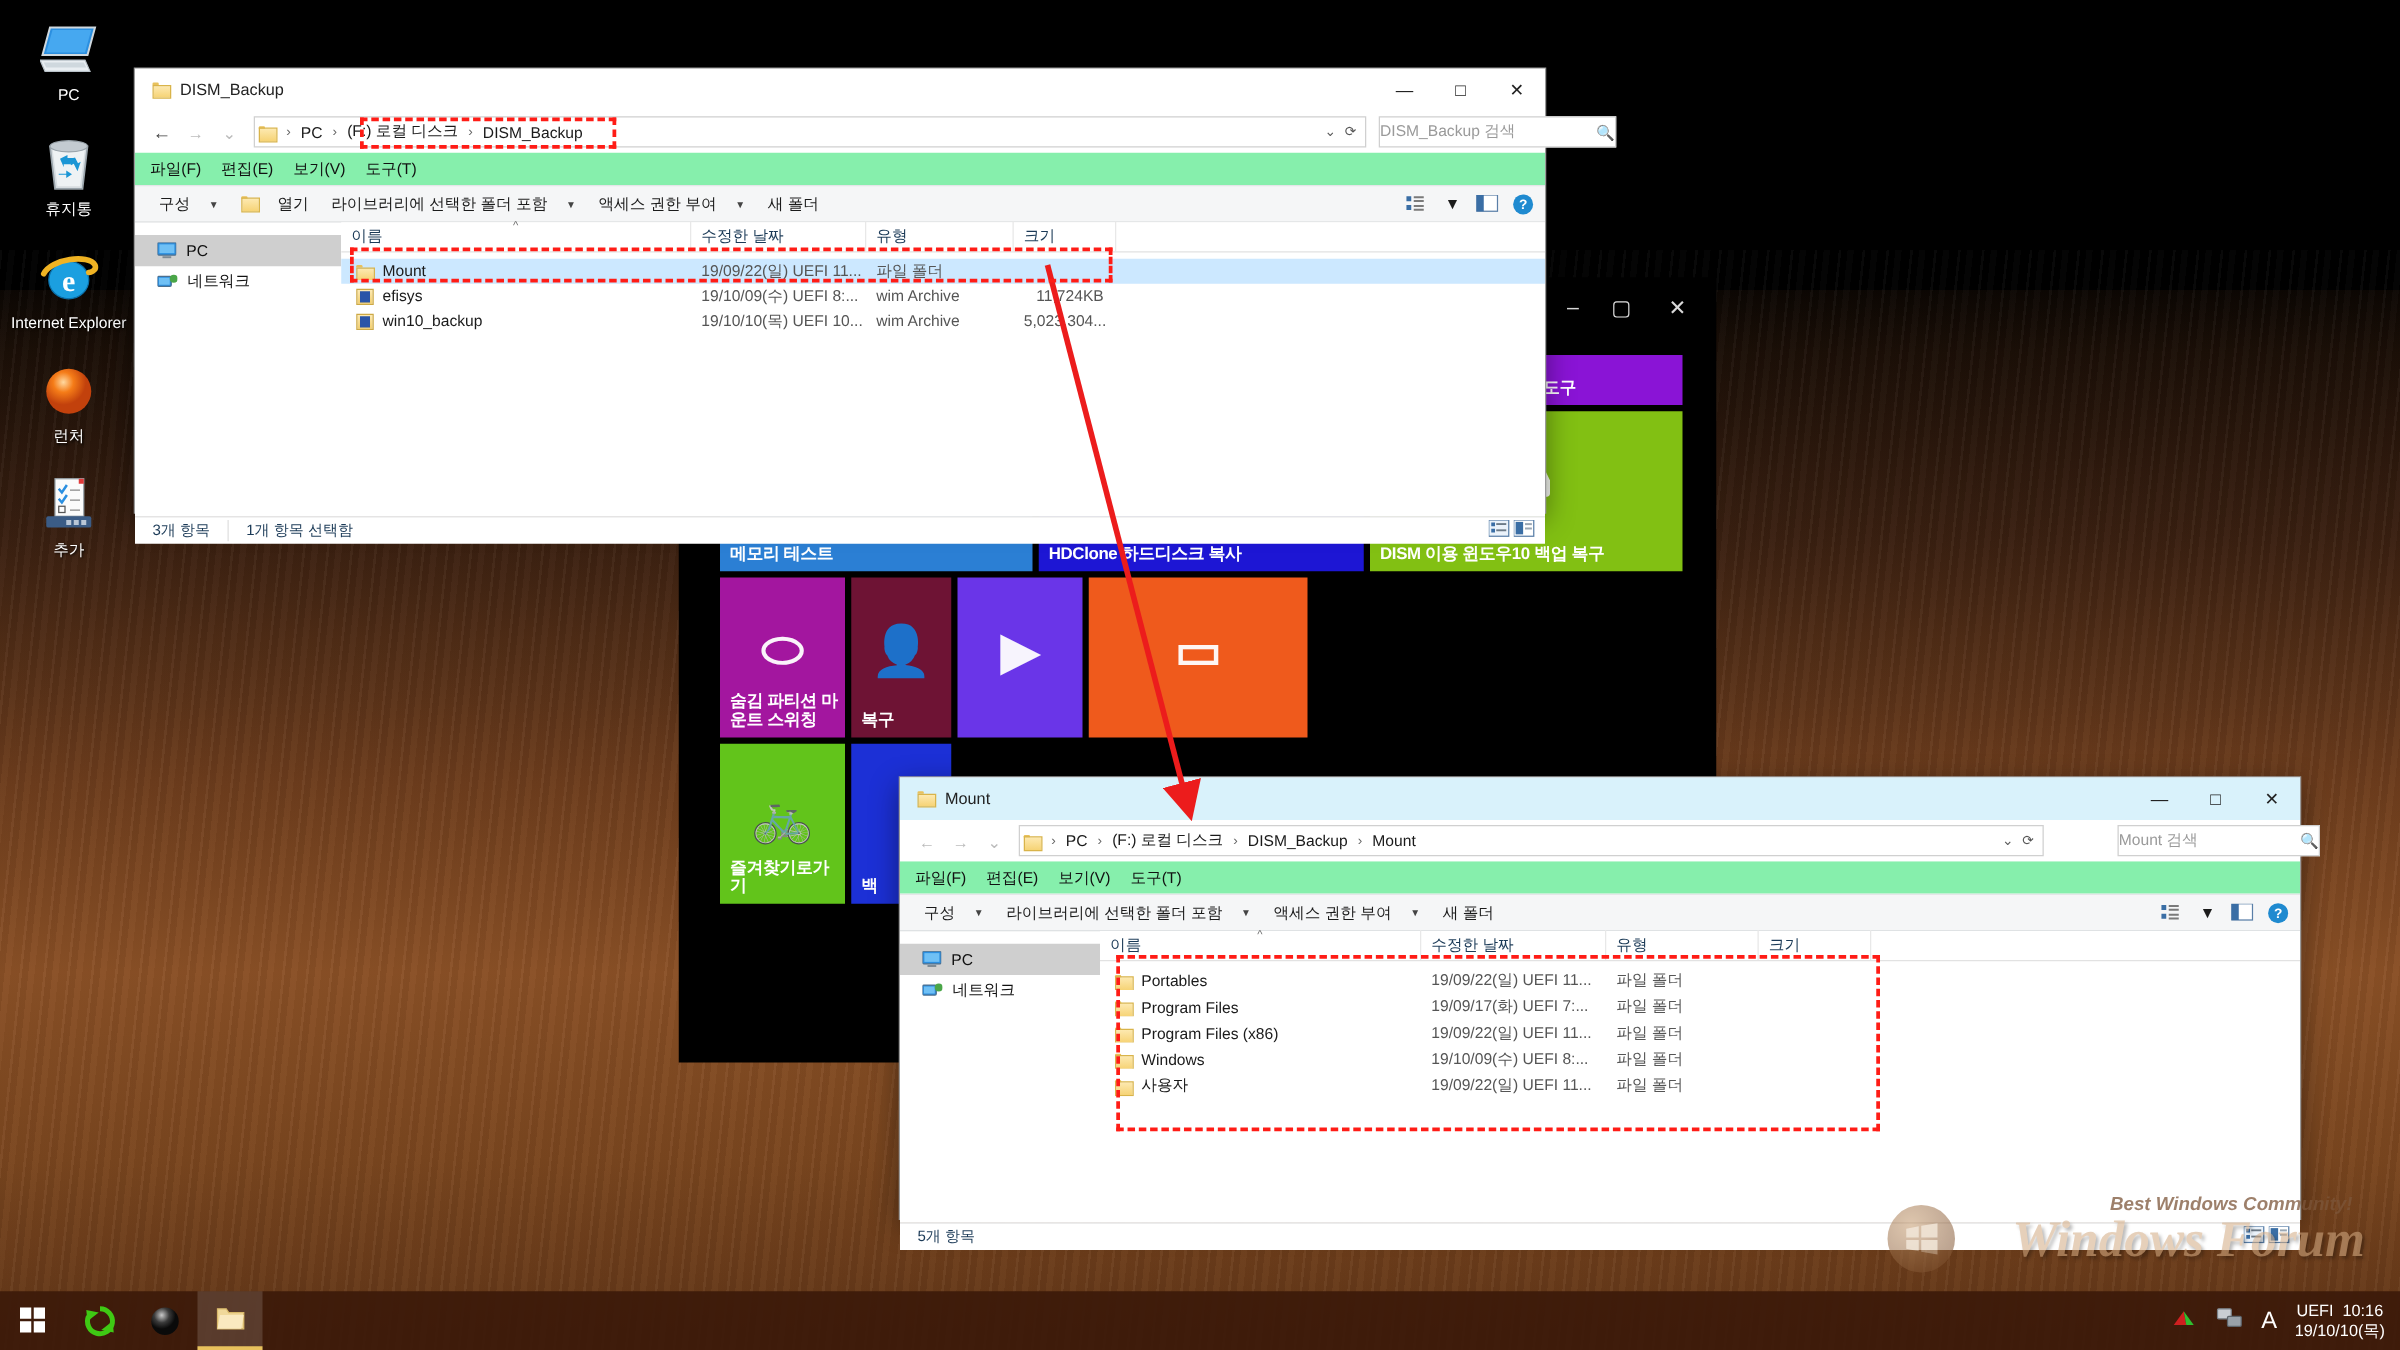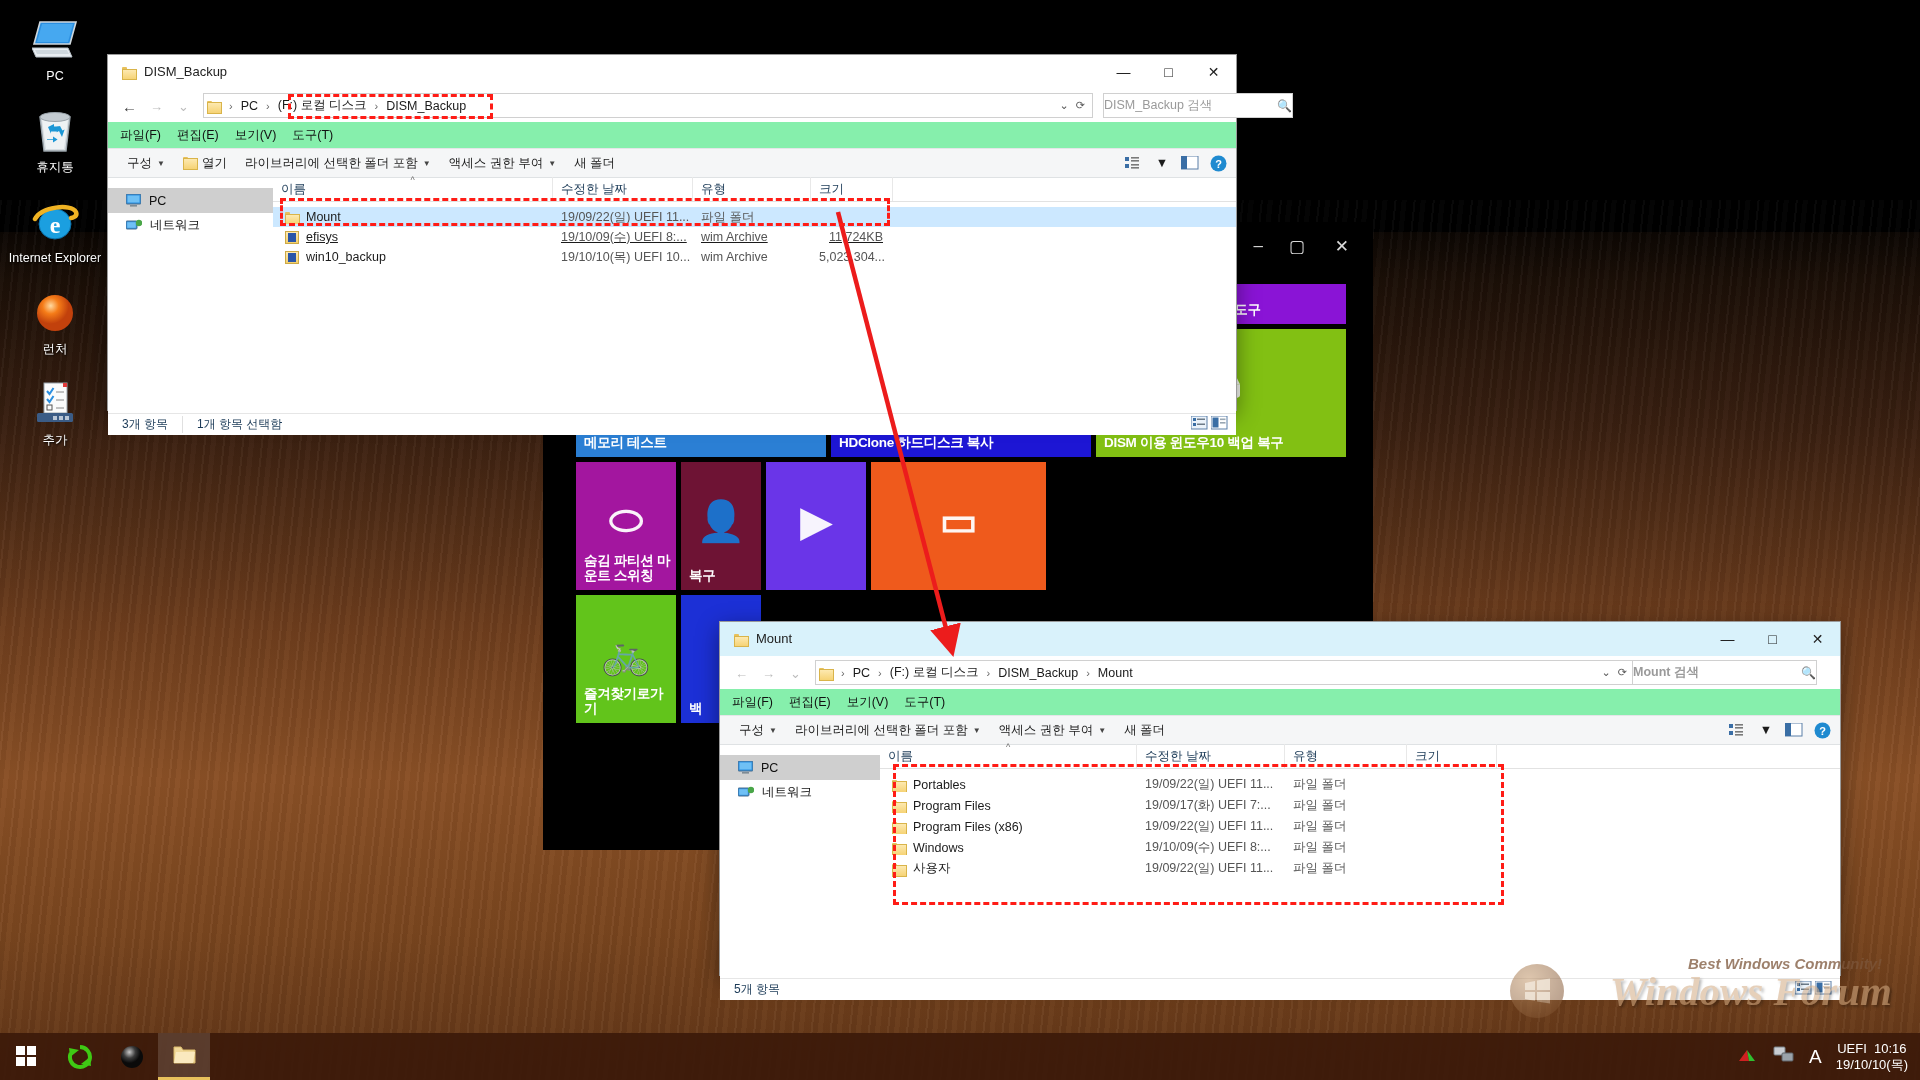--- a/index.html
+++ b/index.html
@@ -88,21 +88,21 @@
   }
   .searchbox .mag{ margin-left:auto; color:#5a5a5a; font-size:12px;}
 
   .menu-row{ height:26px; display:flex; align-items:center; gap:16px; padding-left:12px;
              font-size:12.5px; color:#111; background:#86efac;}
   .menu-row span{ cursor:default;}
 
   .cmd-row{ height:30px; display:flex; align-items:center; gap:0px;
             background:#f5f6f7; border-top:1px solid #e4e6e8; border-bottom:1px solid #dfe2e4;
             font-size:12.5px; color:#1b1b1b; position:relative; padding-left:10px;}
-  .cmd{ padding:0 9px; display:flex; align-items:center; gap:5px; height:30px;}
+  .cmd{ padding:0 9px; display:flex; align-items:center; gap:15px; height:30px;}
   .cmd .car{ font-size:8px; color:#444;}
   .cmd-right{ position:absolute; right:6px; display:flex; align-items:center; gap:4px;}
   .viewicon{ width:24px;height:20px; display:flex;align-items:center;justify-content:center;}
 
   .body-row{ display:flex; background:#fff;}
   .sidebar{ background:#fff; padding-top:10px; }
   .sb-item{ height:25px; display:flex; align-items:center; gap:8px; padding-left:18px; font-size:12.5px; color:#111;}
   .sb-item.sel{ background:#cfcfcf;}
 
   .listpane{ position:relative; background:#fff; flex:1; }
@@ -454,21 +454,21 @@
       <div class="rows" style="margin-top:5px;">
         <div class="row sel" style="height:20px;">
           <div class="cell name" style="width:280px;">
               <span class="folder"></span>
               <span>Mount</span>
             </div>
           <div class="cell date" style="width:140px;">19/09/22(일) UEFI  11...</div>
           <div class="cell type" style="width:118px;">파일 폴더</div>
           <div class="cell size" style="width:82px;"></div>
         </div>
-        <div class="row" style="height:20px;text-decoration:underline;">
+        <div class="row" style="height:20px;">
           <div class="cell name" style="width:280px;">
               <span class="wimicon"></span>
               <span>efisys</span>
             </div>
           <div class="cell date" style="width:140px;">19/10/09(수) UEFI  8:...</div>
           <div class="cell type" style="width:118px;">wim Archive</div>
           <div class="cell size" style="width:82px;">11,724KB</div>
         </div>
         <div class="row" style="height:20px;">
           <div class="cell name" style="width:280px;">
@@ -537,21 +537,21 @@
       <span class="crumb">(F:) 로컬 디스크</span>
       <span class="sep">›</span>
       <span class="crumb">DISM_Backup</span>
       <span class="sep">›</span>
       <span class="crumb">Mount</span>
       <span class="addr-right">
         <span>⌄</span>
         <span>⟳</span>
       </span>
     </div>
-    <div class="searchbox" style="left:912px; width:185px;font-weight:bold;">
+    <div class="searchbox" style="left:974px; width:162px;">
       <span>Mount 검색</span>
       <span class="mag">🔍</span>
     </div>
   </div>
 
   <div class="menu-row">
     <span>파일(F)</span>
     <span>편집(E)</span>
     <span>보기(V)</span>
     <span>도구(T)</span>

